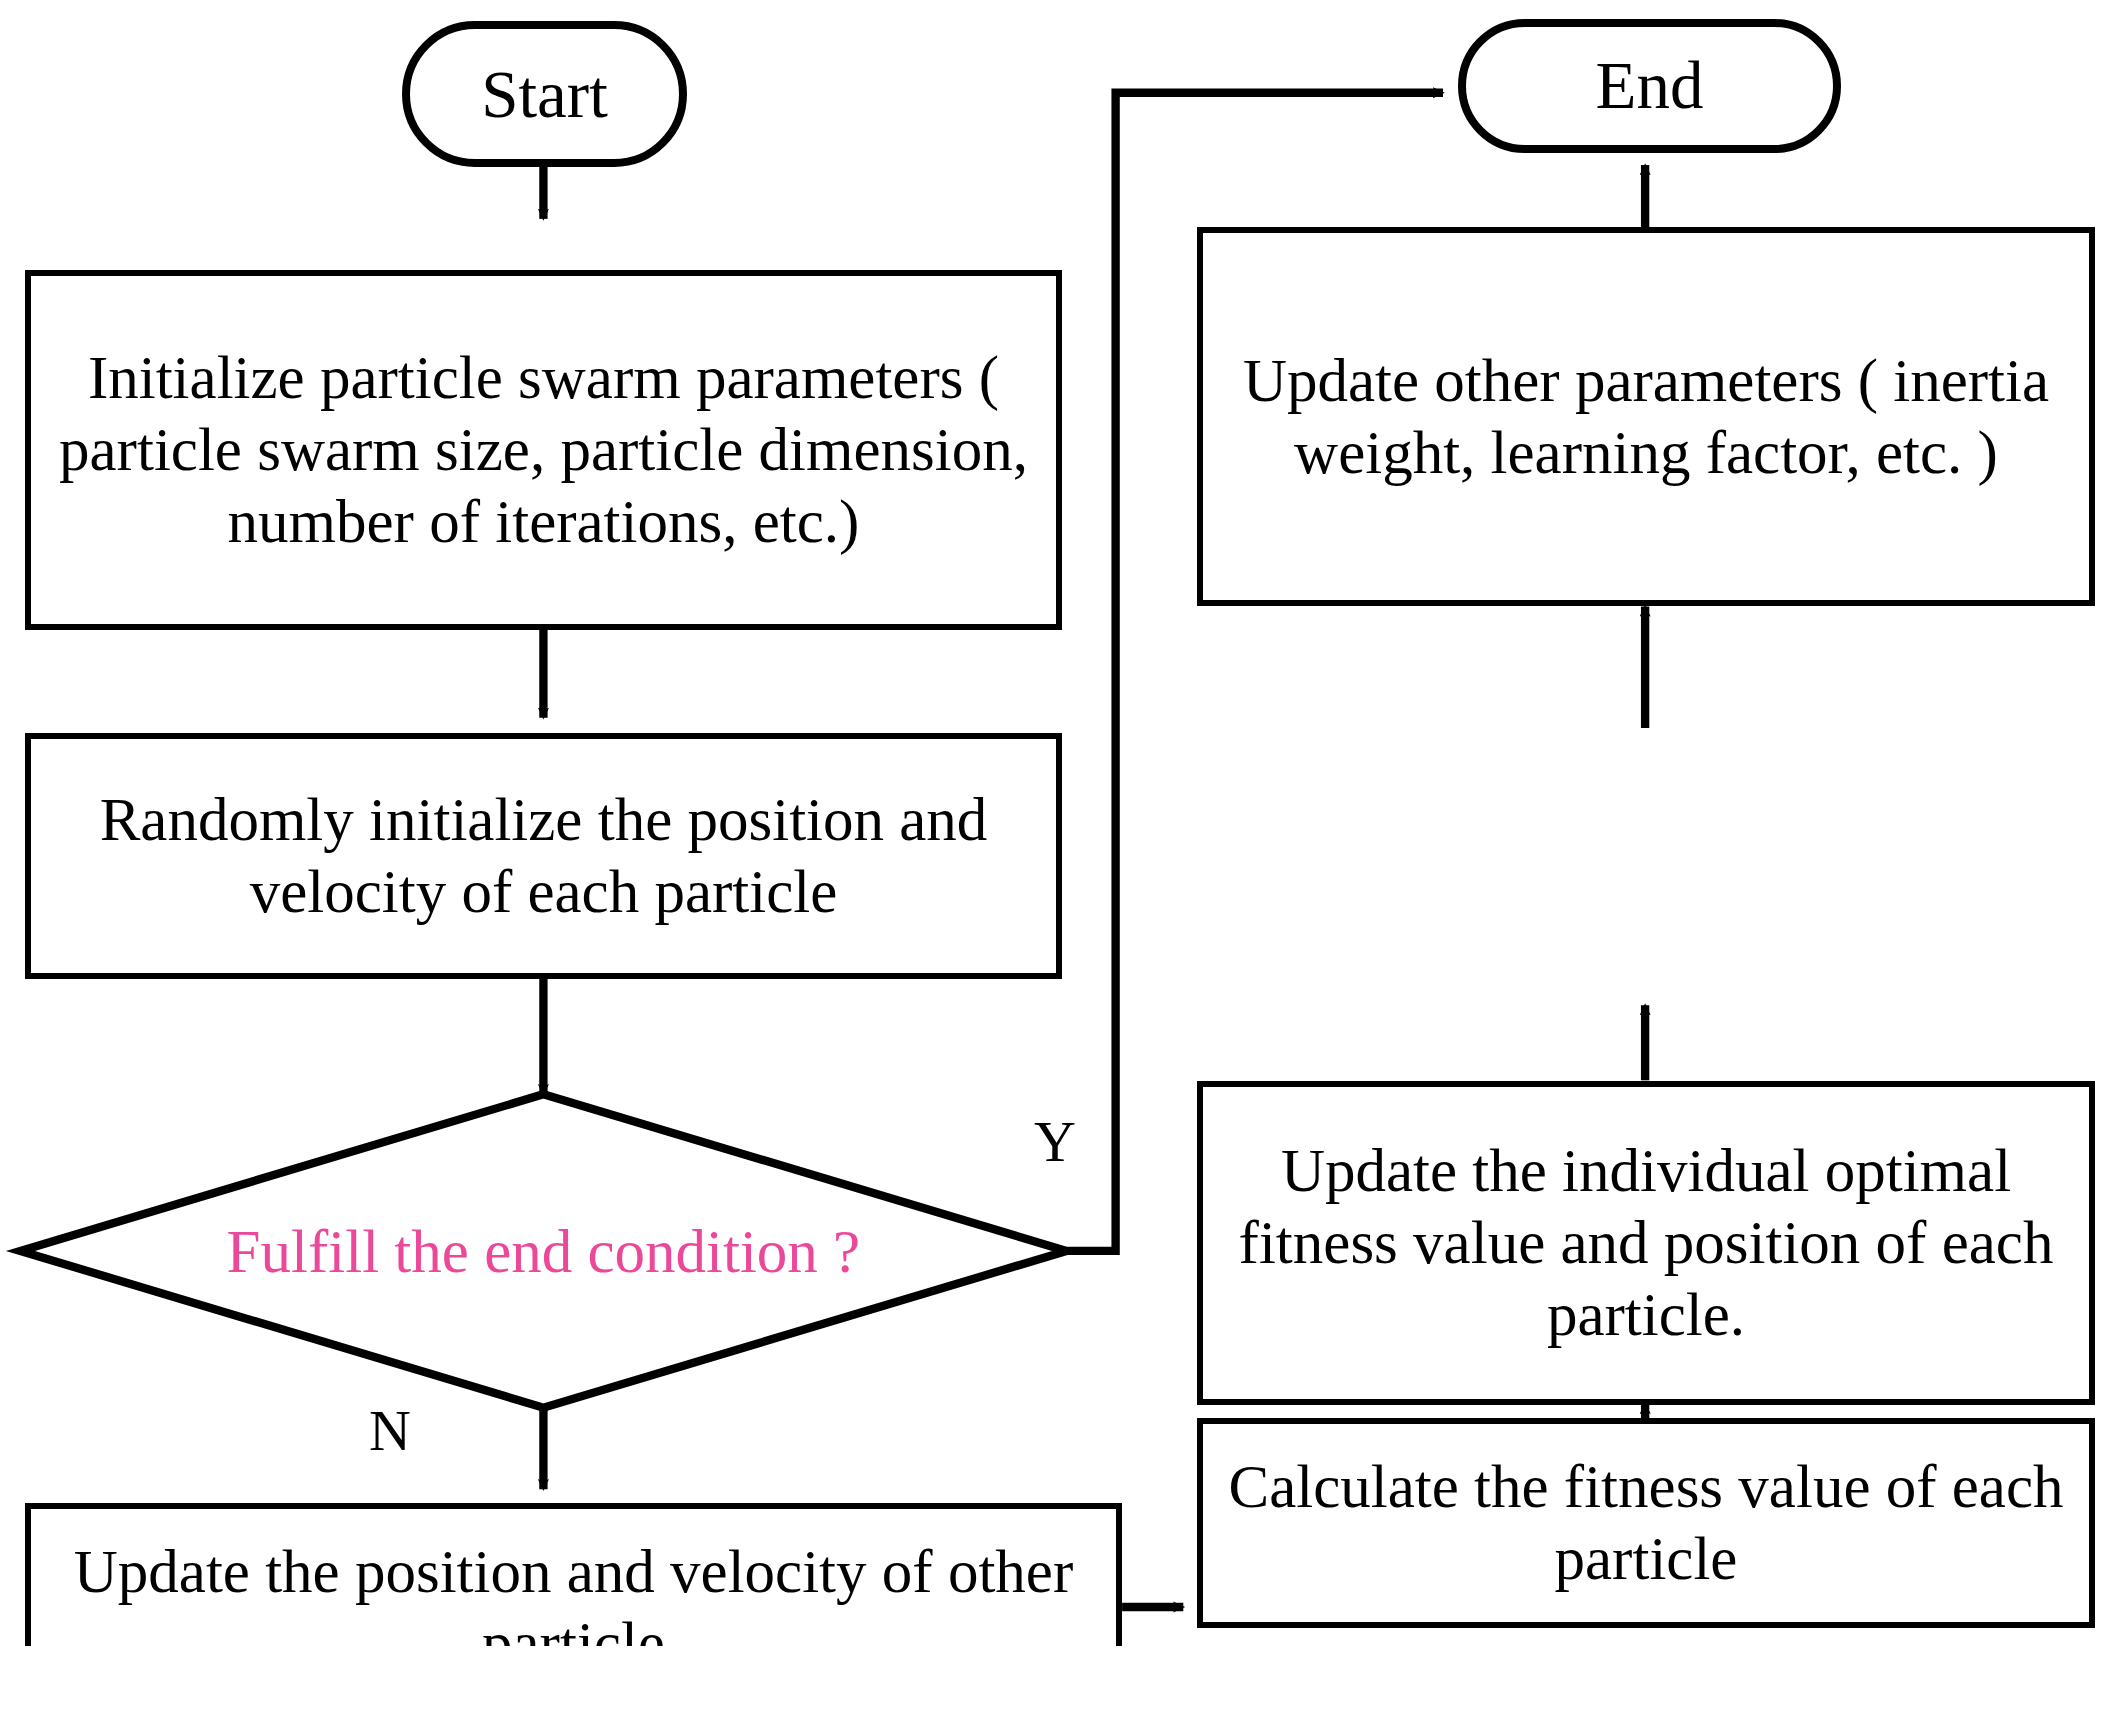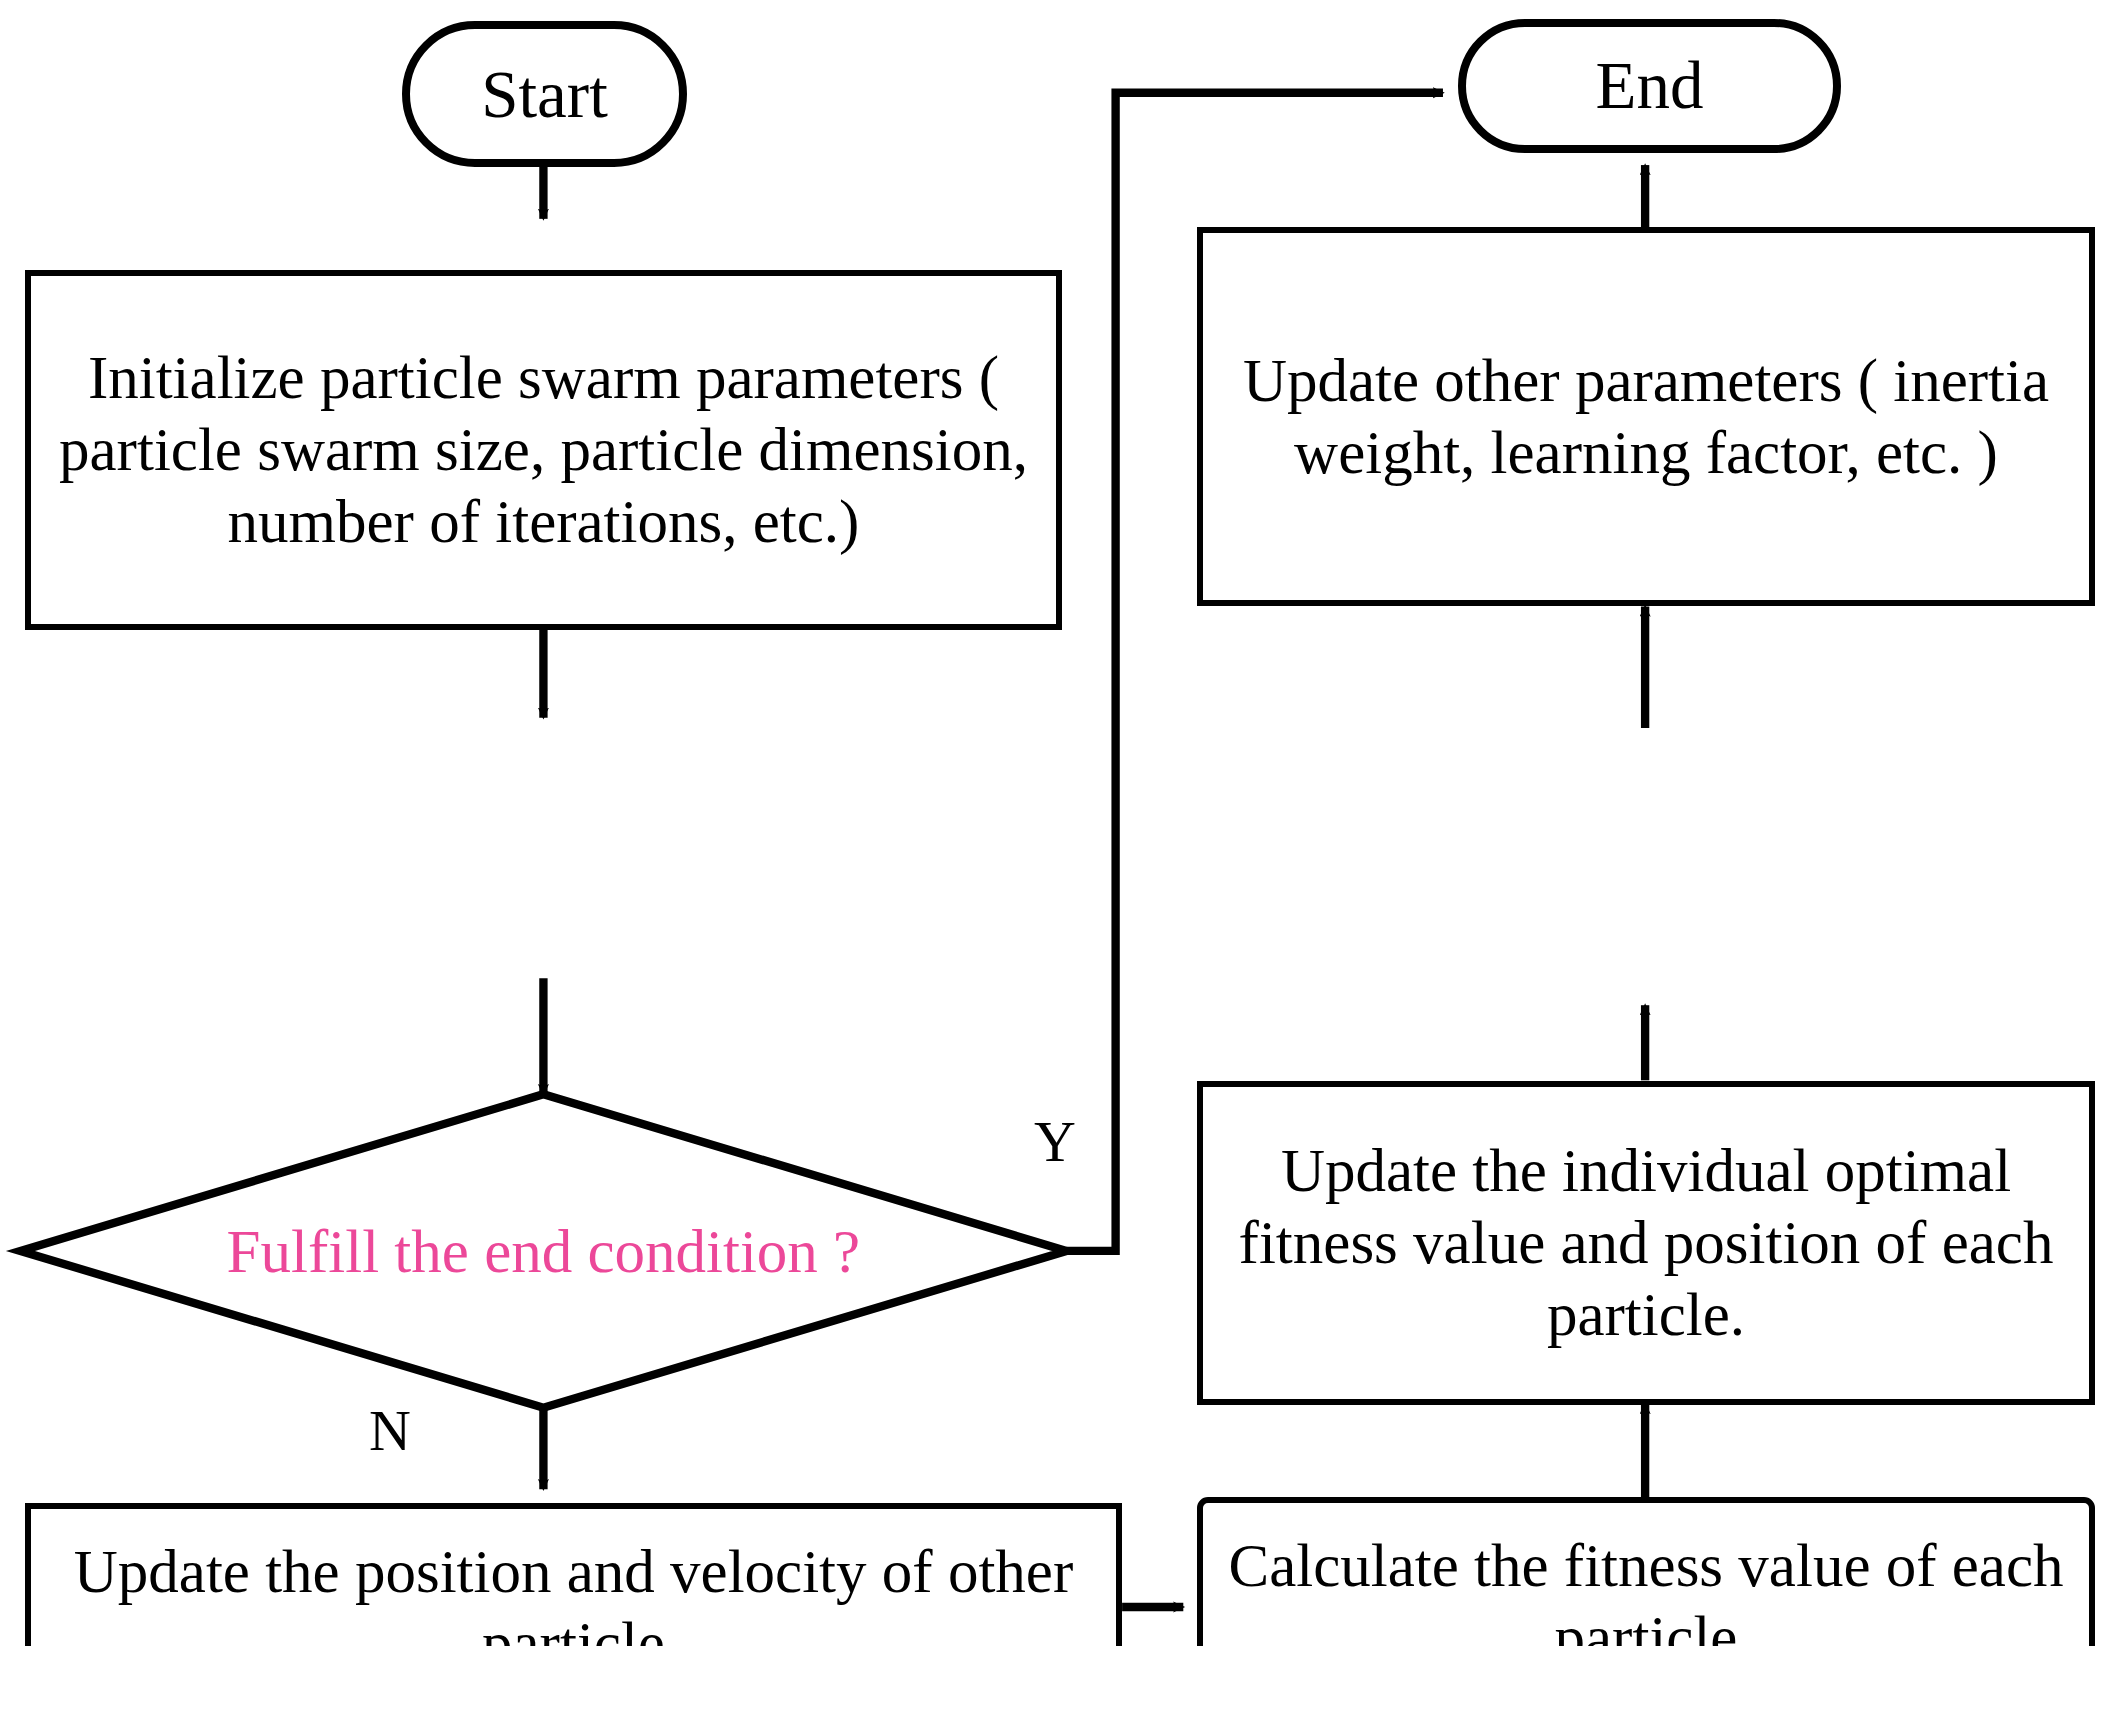--- a/index.html
+++ b/index.html
@@ -136,34 +136,37 @@
   </div>
 
   <div class="node terminator" style="left:1458px; top:18.6px; width:383px; height:134px; font-size:67px;">
     <span class="txt">End</span>
   </div>
 
   <div class="node process" style="left:25px; top:234px; width:1037px; height:360px; font-size:61px;margin-top:36px;">
     <span class="txt">Initialize particle swarm parameters ( particle swarm size, particle dimension, number of iterations, etc.)</span>
   </div>
 
+  <div class="node process" style="left:25px; top:733px; width:1037px; height:246px; font-size:61px;">
+    <span class="txt">Randomly initialize the position and velocity of each particle</span>
+  </div>
 
   <div class="decision" style="left:20.4px; top:1095px; width:1046px; height:314px; font-size:61px;">
     <span class="dlabel">Fulfill the end condition ?</span>
   </div>
 
   <div class="edge-label" style="left:1034px; top:1113px;">Y</div>
 
   <div class="edge-label" style="left:369px; top:1402px;">N</div>
 
   <div class="node process" style="left:25px; top:1503px; width:1097px; height:210px; font-size:61px;">
     <span class="txt">Update the position and velocity of other particle</span>
   </div>
 
-  <div class="node process" style="left:1197px; top:1497px; width:898px; height:210px; font-size:61px;border-radius:11px;">
+  <div class="node process" style="left:1197px; top:1418px; width:898px; height:210px; font-size:61px;">
     <span class="txt">Calculate the fitness value of each particle</span>
   </div>
 
   <div class="node process" style="left:1197px; top:1081px; width:898px; height:324px; font-size:61px;">
     <span class="txt">Update the individual optimal fitness value and position of each particle.</span>
   </div>
 
 
   <div class="node process" style="left:1197px; top:227px; width:898px; height:379px; font-size:61px;">
     <span class="txt">Update other parameters ( inertia weight, learning factor, etc. )</span>

